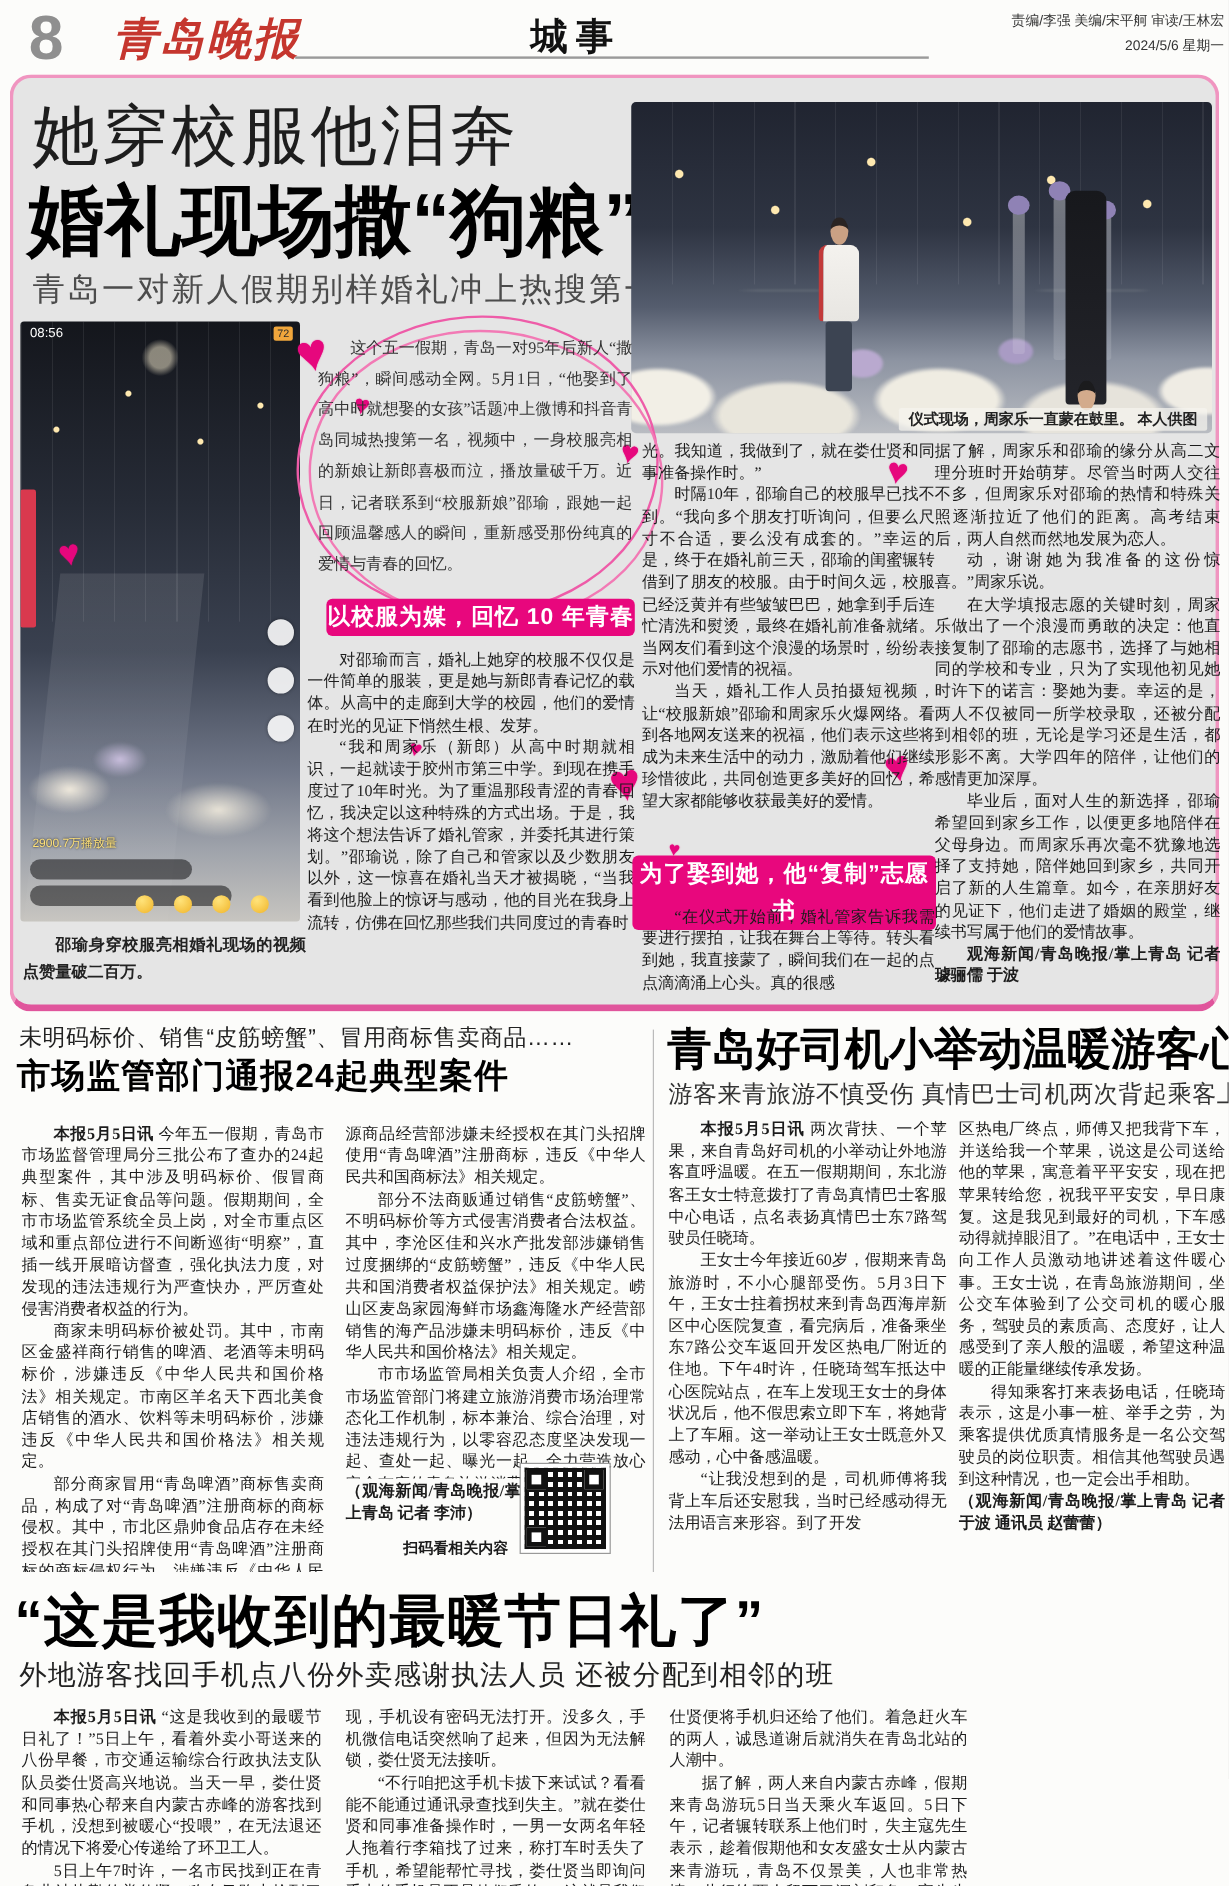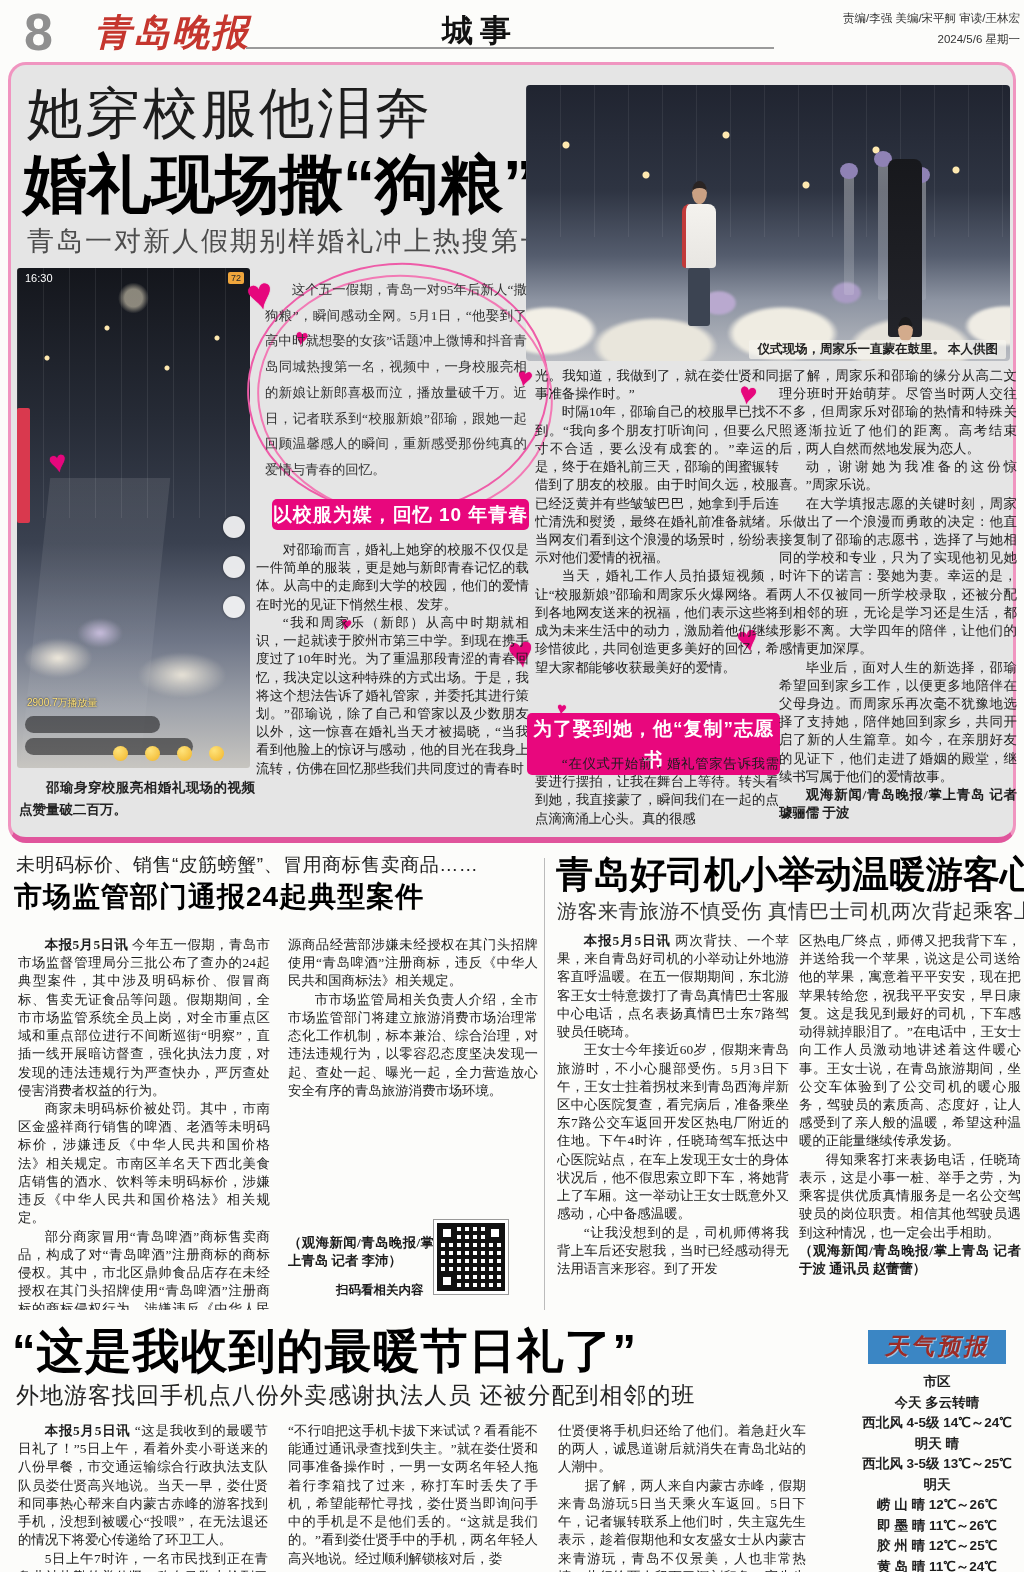--- a/index.html
+++ b/index.html
@@ -140,21 +140,21 @@
       </div>
       <div class="abs photo-cap">仪式现场，周家乐一直蒙在鼓里。 本人供图</div>
     </div>
 
     <div class="abs phone">
       <div class="abs lights2"></div>
       <div class="abs aisle"></div>
       <div class="abs fl" style="left:6px;bottom:90px;width:70px;height:40px;background:radial-gradient(#efe9dc,transparent 70%);"></div>
       <div class="abs fl" style="left:120px;bottom:70px;width:90px;height:46px;background:radial-gradient(#e7e2d6,transparent 70%);"></div>
       <div class="abs fl" style="left:60px;bottom:120px;width:46px;height:30px;background:radial-gradient(#c9bedd,transparent 70%);"></div>
-      <div class="abs status" style="left:8px;top:4px;">16:30</div>
+      <div class="abs status" style="left:8px;top:4px;">08:56</div>
       <div class="abs batt" style="right:6px;top:4px;">72</div>
       <div class="abs redstrip" style="left:0;top:140px;height:115px;"></div>
       <div class="abs fab" style="right:5px;top:248px;"></div>
       <div class="abs fab" style="right:5px;top:288px;"></div>
       <div class="abs fab" style="right:5px;top:328px;"></div>
       <div class="abs views" style="left:10px;top:428px;">2900.7万播放量</div>
       <div class="abs pill" style="left:8px;top:448px;width:135px;"></div>
       <div class="abs pill" style="left:8px;top:470px;width:168px;"></div>
       <div class="abs emoji-dot" style="left:96px;top:478px;"></div>
       <div class="abs emoji-dot" style="left:128px;top:478px;"></div>
@@ -210,20 +210,21 @@
 
   <div class="abs kicker" style="left:16px;top:852px;">未明码标价、销售“皮筋螃蟹”、冒用商标售卖商品……</div>
   <div class="abs h2a" style="left:14px;top:878px;">市场监管部门通报24起典型案件</div>
   <div class="abs col" style="left:18px;top:936px;width:252px;height:374px;">
       <p><b>本报5月5日讯</b>  今年五一假期，青岛市市场监督管理局分三批公布了查办的24起典型案件，其中涉及明码标价、假冒商标、售卖无证食品等问题。假期期间，全市市场监管系统全员上岗，对全市重点区域和重点部位进行不间断巡街“明察”，直插一线开展暗访督查，强化执法力度，对发现的违法违规行为严查快办，严厉查处侵害消费者权益的行为。</p>
       <p>商家未明码标价被处罚。其中，市南区金盛祥商行销售的啤酒、老酒等未明码标价，涉嫌违反《中华人民共和国价格法》相关规定。市南区羊名天下西北美食店销售的酒水、饮料等未明码标价，涉嫌违反《中华人民共和国价格法》相关规定。</p>
       <p>部分商家冒用“青岛啤酒”商标售卖商品，构成了对“青岛啤酒”注册商标的商标侵权。其中，市北区鼎帅食品店存在未经授权在其门头招牌使用“青岛啤酒”注册商标的商标侵权行为，涉嫌违反《中华人民共和国商标法》相关规定。市北区新凤强</p>
     </div>
   <div class="abs col noindent-first" style="left:288px;top:936px;width:250px;height:296px;">
       <p>源商品经营部涉嫌未经授权在其门头招牌使用“青岛啤酒”注册商标，违反《中华人民共和国商标法》相关规定。</p>
+      <p>部分不法商贩通过销售“皮筋螃蟹”、不明码标价等方式侵害消费者合法权益。其中，李沧区佳和兴水产批发部涉嫌销售过度捆绑的“皮筋螃蟹”，违反《中华人民共和国消费者权益保护法》相关规定。崂山区麦岛家园海鲜市场鑫海隆水产经营部销售的海产品涉嫌未明码标价，违反《中华人民共和国价格法》相关规定。</p>
       <p>市市场监管局相关负责人介绍，全市市场监管部门将建立旅游消费市场治理常态化工作机制，标本兼治、综合治理，对违法违规行为，以零容忍态度坚决发现一起、查处一起、曝光一起，全力营造放心安全有序的青岛旅游消费市场环境。</p>
     </div>
   <div class="abs col" style="left:288px;top:1234px;width:146px;height:44px;font-weight:700;">
     <p style="text-indent:0;">（观海新闻/青岛晚报/掌上青岛 记者 李沛）</p>
   </div>
   <div class="abs qr" style="left:434px;top:1220px;width:68px;height:68px;">
     <span class="eye" style="left:2px;top:2px;"></span>
     <span class="eye" style="right:2px;top:2px;"></span>
     <span class="eye" style="left:2px;bottom:2px;"></span>
   </div>
@@ -246,36 +247,22 @@
     <p class="byl" style="text-indent:0;">（观海新闻/青岛晚报/掌上青岛 记者 于波 通讯员 赵蕾蕾）</p>
   </div>
 
   <div class="abs h3big" style="left:12px;top:1320px;">“这是我收到的最暖节日礼了”</div>
   <div class="abs sub3" style="left:16px;top:1380px;">外地游客找回手机点八份外卖感谢执法人员  还被分配到相邻的班</div>
   <div class="abs col" style="left:18px;top:1422px;width:250px;height:150px;">
       <p><b>本报5月5日讯</b>  “这是我收到的最暖节日礼了！”5日上午，看着外卖小哥送来的八份早餐，市交通运输综合行政执法支队队员娄仕贤高兴地说。当天一早，娄仕贤和同事热心帮来自内蒙古赤峰的游客找到手机，没想到被暖心“投喂”，在无法退还的情况下将爱心传递给了环卫工人。</p>
       <p>5日上午7时许，一名市民找到正在青岛北站执勤的娄仕贤，称在马路上捡到了一部手机，希望能代为寻找失主。娄仕贤感谢其暖心举措后接了过来，查看发</p>
     </div>
   <div class="abs col noindent-first" style="left:288px;top:1422px;width:250px;height:150px;">
+      <p>现，手机设有密码无法打开。没多久，手机微信电话突然响了起来，但因为无法解锁，娄仕贤无法接听。</p>
       <p>“不行咱把这手机卡拔下来试试？看看能不能通过通讯录查找到失主。”就在娄仕贤和同事准备操作时，一男一女两名年轻人拖着行李箱找了过来，称打车时丢失了手机，希望能帮忙寻找，娄仕贤当即询问手中的手机是不是他们丢的。“这就是我们的。”看到娄仕贤手中的手机，两名年轻人高兴地说。经过顺利解锁核对后，娄</p>
     </div>
   <div class="abs col noindent-first" style="left:558px;top:1422px;width:248px;height:150px;">
       <p>仕贤便将手机归还给了他们。着急赶火车的两人，诚恳道谢后就消失在青岛北站的人潮中。</p>
       <p>据了解，两人来自内蒙古赤峰，假期来青岛游玩5日当天乘火车返回。5日下午，记者辗转联系上他们时，失主寇先生表示，趁着假期他和女友盛女士从内蒙古来青游玩，青岛不仅景美，人也非常热情，此行给两人留下了深刻印象。寇先生表示，有机会还要再来青岛。（观海新闻/青岛晚报/掌上青岛 记者 徐美中）</p>
     </div>
 
-  <div class="abs" style="left:852px;top:1330px;width:170px;height:242px;">
-    <div class="wx-title" style="width:138px;margin:0 auto;">天气预报</div>
-    <div class="wx-lines" style="margin-top:8px;">
-        <p>市区</p>
-        <p>今天 多云转晴</p>
-        <p>西北风 4-5级 14℃～24℃</p>
-        <p>明天 晴</p>
-        <p>西北风 3-5级 13℃～25℃</p>
-        <p>明天</p>
-        <p>崂 山 晴 12℃～26℃</p>
-        <p>即 墨 晴 11℃～26℃</p>
-        <p>胶 州 晴 12℃～25℃</p>
-        <p>黄 岛 晴 11℃～24℃</p>
-      </div>
-  </div>
 
 </div>
 
 </body></html>

